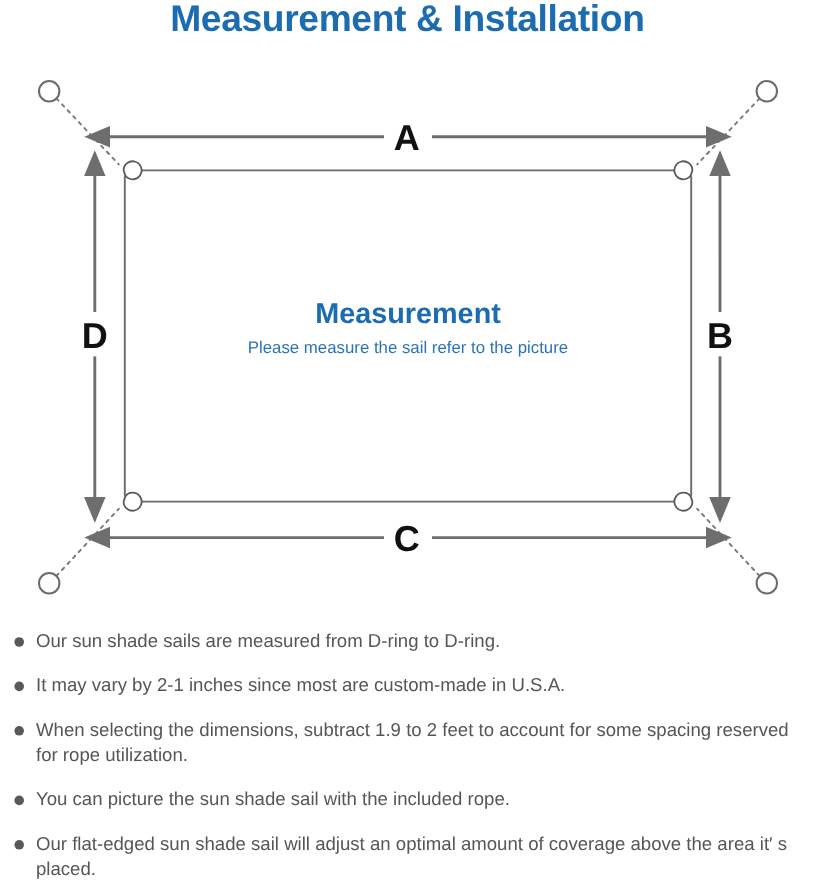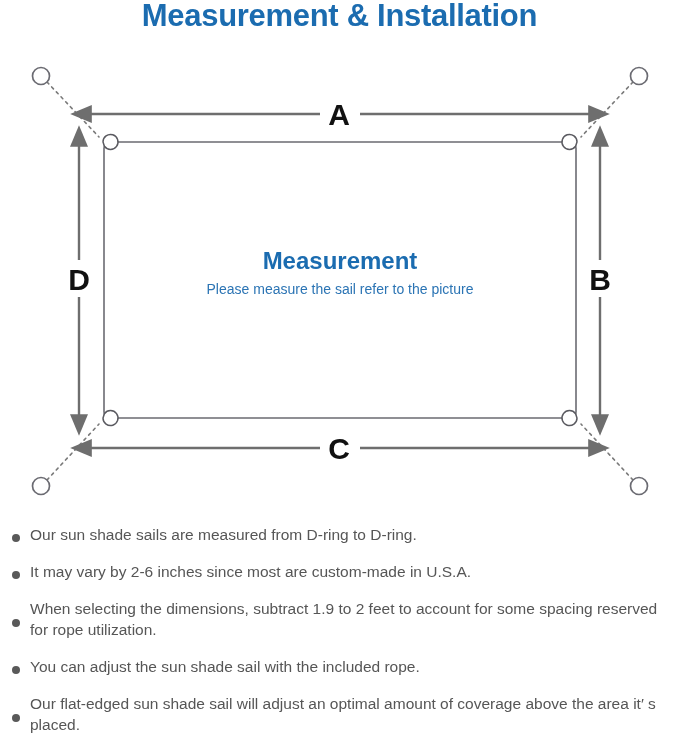--- a/index.html
+++ b/index.html
@@ -68,21 +68,21 @@
 
   
   .notes {
     position: absolute;
     top: 524px;
     left: 0;
     width: 679px;
   }
   .note {
     display: flex;
-    align-items: center;
+    align-items: flex-start;
     margin-bottom: 16px;
     padding-left: 12px;
     padding-right: 6px;
   }
   .note-bullet {
     flex: 0 0 auto;
     width: 8px;
     height: 8px;
     border-radius: 50%;
     background: #595959;
@@ -167,29 +167,29 @@
     </svg>
   </div>
 
   <div class="notes">
     <div class="note">
       <span class="note-bullet"></span>
       <span class="note-text">Our sun shade sails are measured from D-ring to D-ring.</span>
     </div>
     <div class="note">
       <span class="note-bullet"></span>
-      <span class="note-text">It may vary by 2-6 inches since most are custom-made in U.S.A.</span>
+      <span class="note-text">It may vary by 2-1 inches since most are custom-made in U.S.A.</span>
     </div>
     <div class="note">
       <span class="note-bullet"></span>
       <span class="note-text">When selecting the dimensions, subtract 1.9 to 2 feet to account for some spacing reserved for rope utilization.</span>
     </div>
     <div class="note">
       <span class="note-bullet"></span>
-      <span class="note-text">You can adjust the sun shade sail with the included rope.</span>
+      <span class="note-text">You can picture the sun shade sail with the included rope.</span>
     </div>
     <div class="note">
       <span class="note-bullet"></span>
       <span class="note-text">Our flat-edged sun shade sail will adjust an optimal amount of coverage above the area it′ s placed.</span>
     </div>
   </div>
 
 </div>
 
 </body></html>

